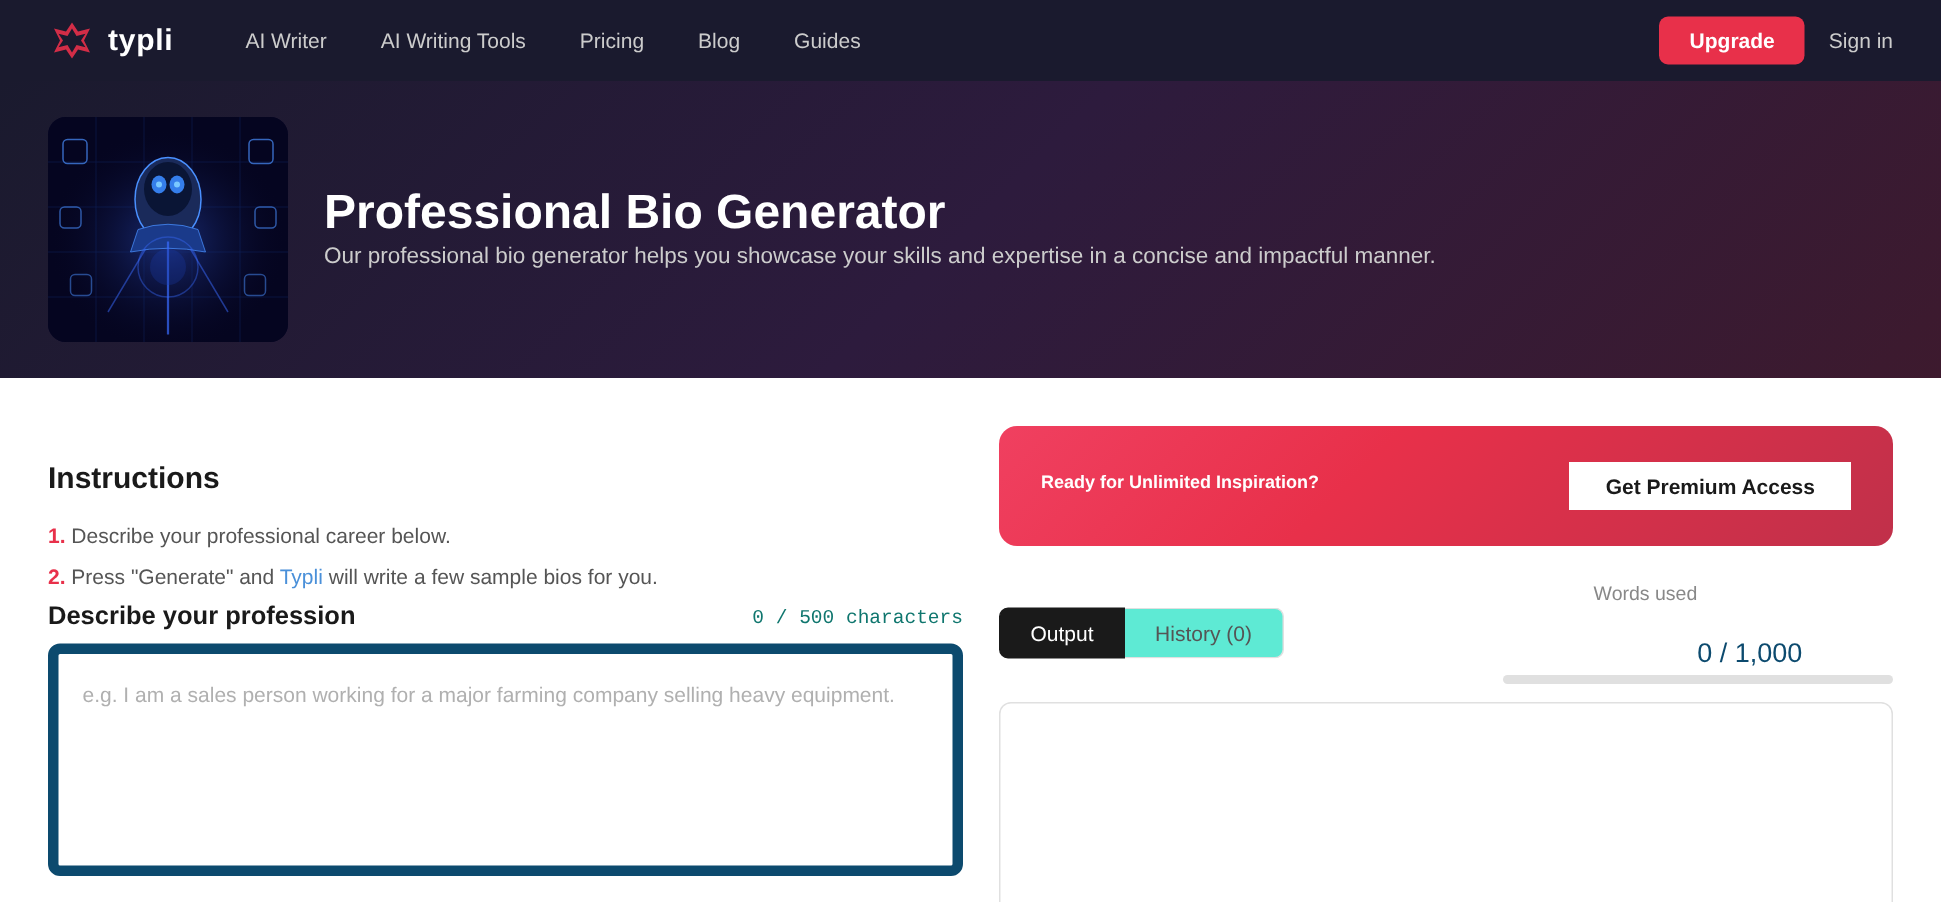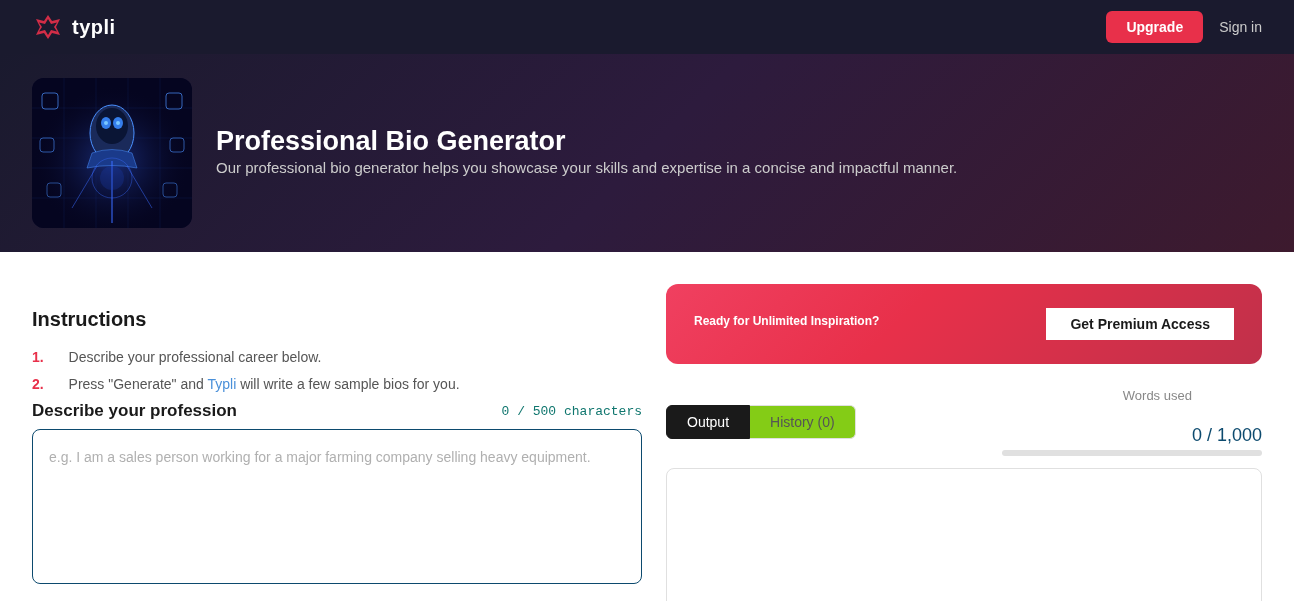--- a/index.html
+++ b/index.html
@@ -90,21 +90,21 @@
       align-items: center;
       justify-content: center;
       position: relative;
     }
     .hero-image-art {
       width: 100%;
       height: 100%;
     }
     .hero-content {}
     .hero-title {
-      font-size: 27px;
+      font-size: 32px;
       font-weight: 700;
       color: #fff;
     }
     .hero-desc {
       font-size: 15px;
       color: #ccc;
       max-width: 860px;
       line-height: 1.5;
     }
 
@@ -131,21 +131,20 @@
       font-size: 14px;
       margin-bottom: 6px;
       line-height: 1.5;
     }
     .instruction-num {
       color: #e8304a;
       font-weight: 600;
     }
     .instruction-text {
       color: #555;
-      margin-left: 21px;
     }
     .instruction-highlight {
       color: #4a90d9;
     }
 
     .field-header {
       display: flex;
       justify-content: space-between;
       align-items: center;
       margin-bottom: 8px;
@@ -156,21 +155,21 @@
       color: #1a1a1a;
     }
     .char-count {
       font-size: 13px;
       color: #0f766e;
       font-family: Liberation Mono, monospace;
     }
     .textarea-field {
       width: 100%;
       height: 155px;
-      border: 1px solid #0c4a6e;
+      border: 7px solid #0c4a6e;
       border-radius: 8px;
       padding: 16px;
       font-size: 14px;
       color: #0f766e;
       resize: none;
       font-family: inherit;
       line-height: 1.6;
       outline: none;
     }
     .textarea-field::placeholder {
@@ -228,21 +227,21 @@
     .tabs {
       display: flex;
       gap: 0;
     }
     .tab {
       padding: 8px 20px;
       font-size: 14px;
       font-weight: 500;
       cursor: pointer;
       border: 1px solid #e0e0e0;
-      background: #84cc16;
+      background: #5eead4;
       color: #555;
     }
     .tab:first-child {
       border-radius: 6px 0 0 6px;
     }
     .tab:last-child {
       border-radius: 0 6px 6px 0;
       border-left: none;
     }
     .tab.active {
@@ -251,21 +250,21 @@
       border-color: #1a1a1a;
     }
     .words-used {
       display: flex;
       flex-direction: column;
       align-items: flex-end;
       gap: 4px;
     }
     .words-label-row {
       display: flex;
-      justify-content: flex-end;
+      justify-content: center;
       width: 260px;
     }
     .words-label {
       font-size: 13px;
       color: #888;
     }
     .words-count {
       font-size: 18px;
       color: #0c4a6e;
       margin-top: 37px;
@@ -296,20 +295,27 @@
 <body>
 
 <nav>
   <a class="nav-logo" href="#">
     <svg class="logo-icon" viewBox="0 0 32 32" fill="none">
       <path d="M16 4 L20 10 L28 8 L24 16 L28 24 L20 22 L16 28 L12 22 L4 24 L8 16 L4 8 L12 10 Z" fill="#e8304a" opacity="0.9"></path>
       <path d="M16 8 L19 13 L25 11.5 L22 16 L25 20.5 L19 19 L16 24 L13 19 L7 20.5 L10 16 L7 11.5 L13 13 Z" fill="#1a1a2e"></path>
     </svg>
     <span class="logo-text">typli</span>
   </a>
+  <div class="nav-links">
+    <a class="nav-link">AI Writer</a>
+    <a class="nav-link">AI Writing Tools</a>
+    <a class="nav-link">Pricing</a>
+    <a class="nav-link">Blog</a>
+    <a class="nav-link">Guides</a>
+  </div>
   <div class="nav-right">
     <button class="btn-upgrade">Upgrade</button>
     <button class="btn-signin">Sign in</button>
   </div>
 </nav>
 
 <div class="hero">
   <div class="hero-image">
     <svg class="hero-image-art" viewBox="0 0 160 150" xmlns="http://www.w3.org/2000/svg">
       <rect width="160" height="150" fill="#050520"></rect>

